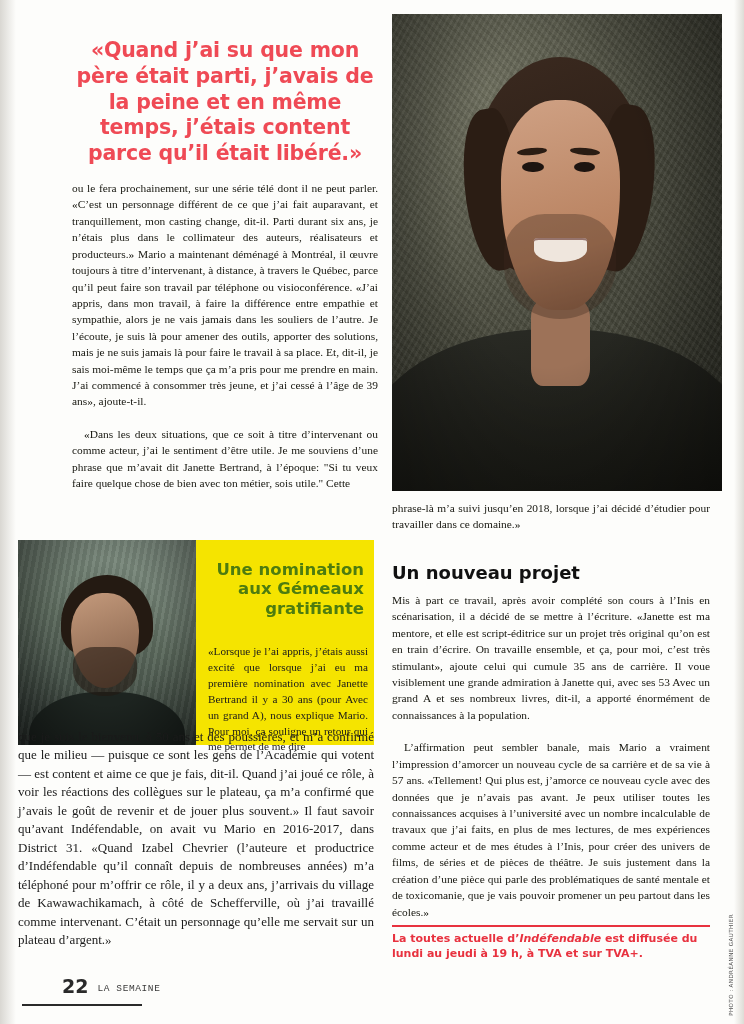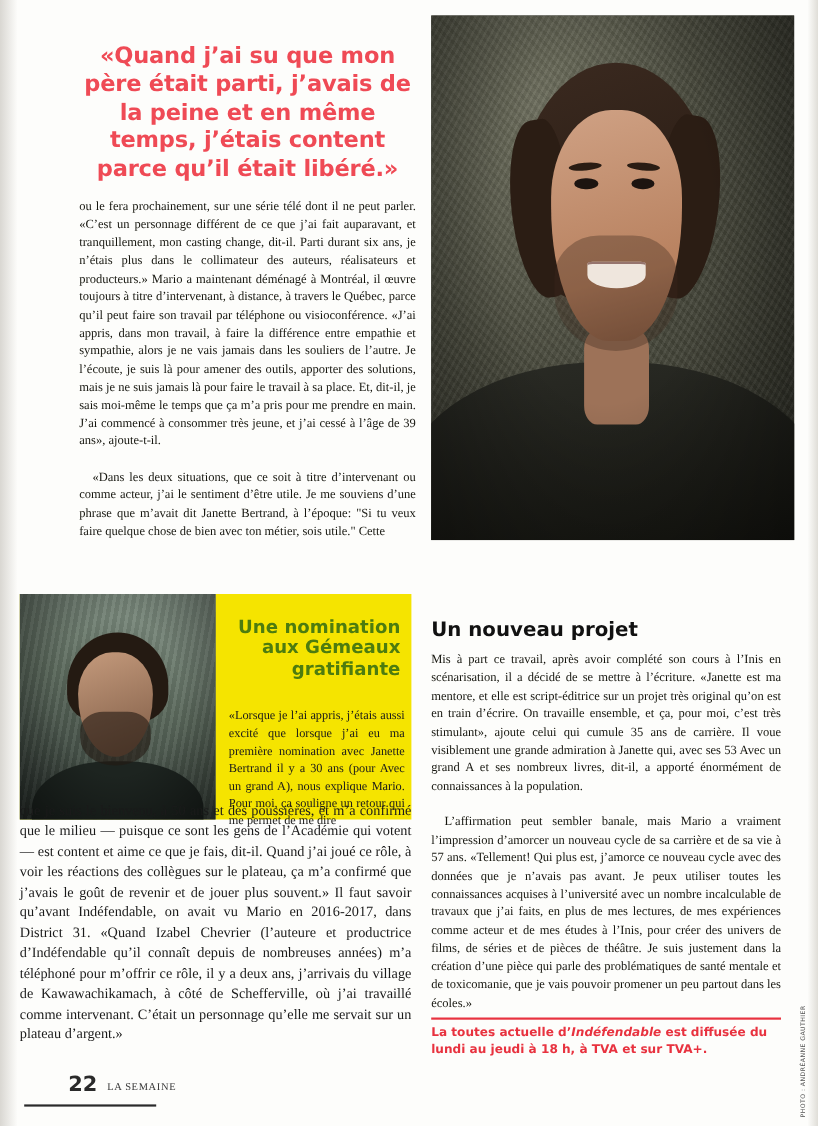--- a/index.html
+++ b/index.html
@@ -346,21 +346,21 @@
   }
   .folio .num {
     font-family: "DejaVu Sans", sans-serif;
     font-weight: bold;
     font-size: 19px;
     color: #2a2a2a;
     line-height: 1;
     margin-left: 40px;
   }
   .folio .mag {
-    font-family: Liberation Serif, serif;
+    font-family: Liberation Mono, monospace;
     font-size: 9.5px;
     letter-spacing: .6px;
     color: #3a3a3a;
     padding-bottom: 2px;
   }
   .footrule {
     position: absolute;
     left: 22px;
     bottom: 18px;
     width: 120px;
@@ -404,20 +404,23 @@
     <div class="eye r"></div>
     <div class="mouth"></div>
     <div class="vign"></div>
   </div>
 
   <div class="col" id="col-left-top">
     <p>ou le fera prochainement, sur une série télé dont il ne peut parler. «C’est un personnage différent de ce que j’ai fait auparavant, et tranquillement, mon casting change, dit-il. Parti durant six ans, je n’étais plus dans le collimateur des auteurs, réalisateurs et producteurs.» Mario a maintenant déménagé à Montréal, il œuvre toujours à titre d’intervenant, à distance, à travers le Québec, parce qu’il peut faire son travail par téléphone ou visioconférence. «J’ai appris, dans mon travail, à faire la différence entre empathie et sympathie, alors je ne vais jamais dans les souliers de l’autre. Je l’écoute, je suis là pour amener des outils, apporter des solutions, mais je ne suis jamais là pour faire le travail à sa place. Et, dit-il, je sais moi-même le temps que ça m’a pris pour me prendre en main. J’ai commencé à consommer très jeune, et j’ai cessé à l’âge de 39 ans», ajoute-t-il.</p>
     <p>«Dans les deux situations, que ce soit à titre d’intervenant ou comme acteur, j’ai le sentiment d’être utile. Je me souviens d’une phrase que m’avait dit Janette Bertrand, à l’époque: "Si tu veux faire quelque chose de bien avec ton métier, sois utile." Cette</p>
   </div>
 
+  <div class="col" id="col-right-top">
+    <p>phrase-là m’a suivi jusqu’en 2018, lorsque j’ai décidé d’étudier pour travailler dans ce domaine.»</p>
+  </div>
 
   <div class="col" id="col-right-body">
     <div class="subhead">Un nouveau projet</div>
     <p>Mis à part ce travail, après avoir complété son cours à l’Inis en scénarisation, il a décidé de se mettre à l’écriture. «Janette est ma mentore, et elle est script-éditrice sur un projet très original qu’on est en train d’écrire. On travaille ensemble, et ça, pour moi, c’est très stimulant», ajoute celui qui cumule 35 ans de carrière. Il voue visiblement une grande admiration à Janette qui, avec ses 53 Avec un grand A et ses nombreux livres, dit-il, a apporté énormément de connaissances à la population.</p>
     <p>L’affirmation peut sembler banale, mais Mario a vraiment l’impression d’amorcer un nouveau cycle de sa carrière et de sa vie à 57 ans. «Tellement! Qui plus est, j’amorce ce nouveau cycle avec des données que je n’avais pas avant. Je peux utiliser toutes les connaissances acquises à l’université avec un nombre incalculable de travaux que j’ai faits, en plus de mes lectures, de mes expériences comme acteur et de mes études à l’Inis, pour créer des univers de films, de séries et de pièces de théâtre. Je suis justement dans la création d’une pièce qui parle des problématiques de santé mentale et de toxicomanie, que je vais pouvoir promener un peu partout dans les écoles.»</p>
   </div>
 
   <div class="sidebox">
     <div class="photo">
       <div class="bg"></div>
@@ -427,21 +430,21 @@
       <div class="beard"></div>
       <div class="vign"></div>
     </div>
     <div class="title">Une nomination aux Gémeaux gratifiante</div>
     <div class="lead">«Lorsque je l’ai appris, j’étais aussi excité que lorsque j’ai eu ma première nomination avec Janette Bertrand il y a 30 ans (pour Avec un grand A), nous explique Mario. Pour moi, ça souligne un retour qui me permet de me dire</div>
   </div>
 
   <div class="sidebox-cont">que je suis le bienvenu, à 50 ans et des poussières, et m’a confirmé que le milieu — puisque ce sont les gens de l’Académie qui votent — est content et aime ce que je fais, dit-il. Quand j’ai joué ce rôle, à voir les réactions des collègues sur le plateau, ça m’a confirmé que j’avais le goût de revenir et de jouer plus souvent.» Il faut savoir qu’avant Indéfendable, on avait vu Mario en 2016-2017, dans District 31. «Quand Izabel Chevrier (l’auteure et productrice d’Indéfendable qu’il connaît depuis de nombreuses années) m’a téléphoné pour m’offrir ce rôle, il y a deux ans, j’arrivais du village de Kawawachikamach, à côté de Schefferville, où j’ai travaillé comme intervenant. C’était un personnage qu’elle me servait sur un plateau d’argent.»</div>
 
   <div class="redline">
-    <span>La toutes actuelle d’</span><span class="it">Indéfendable</span><span> est diffusée du lundi au jeudi à 18 h, à TVA et sur TVA+.</span>
+    <span>La toutes actuelle d’</span><span class="it">Indéfendable</span><span> est diffusée du lundi au jeudi à 19 h, à TVA et sur TVA+.</span>
   </div>
 
   <div class="credit">PHOTO : ANDRÉANNE GAUTHIER</div>
 
   <div class="folio">
     <span class="num">22</span>
     <span class="mag">LA SEMAINE</span>
   </div>
   <div class="footrule"></div>
 

